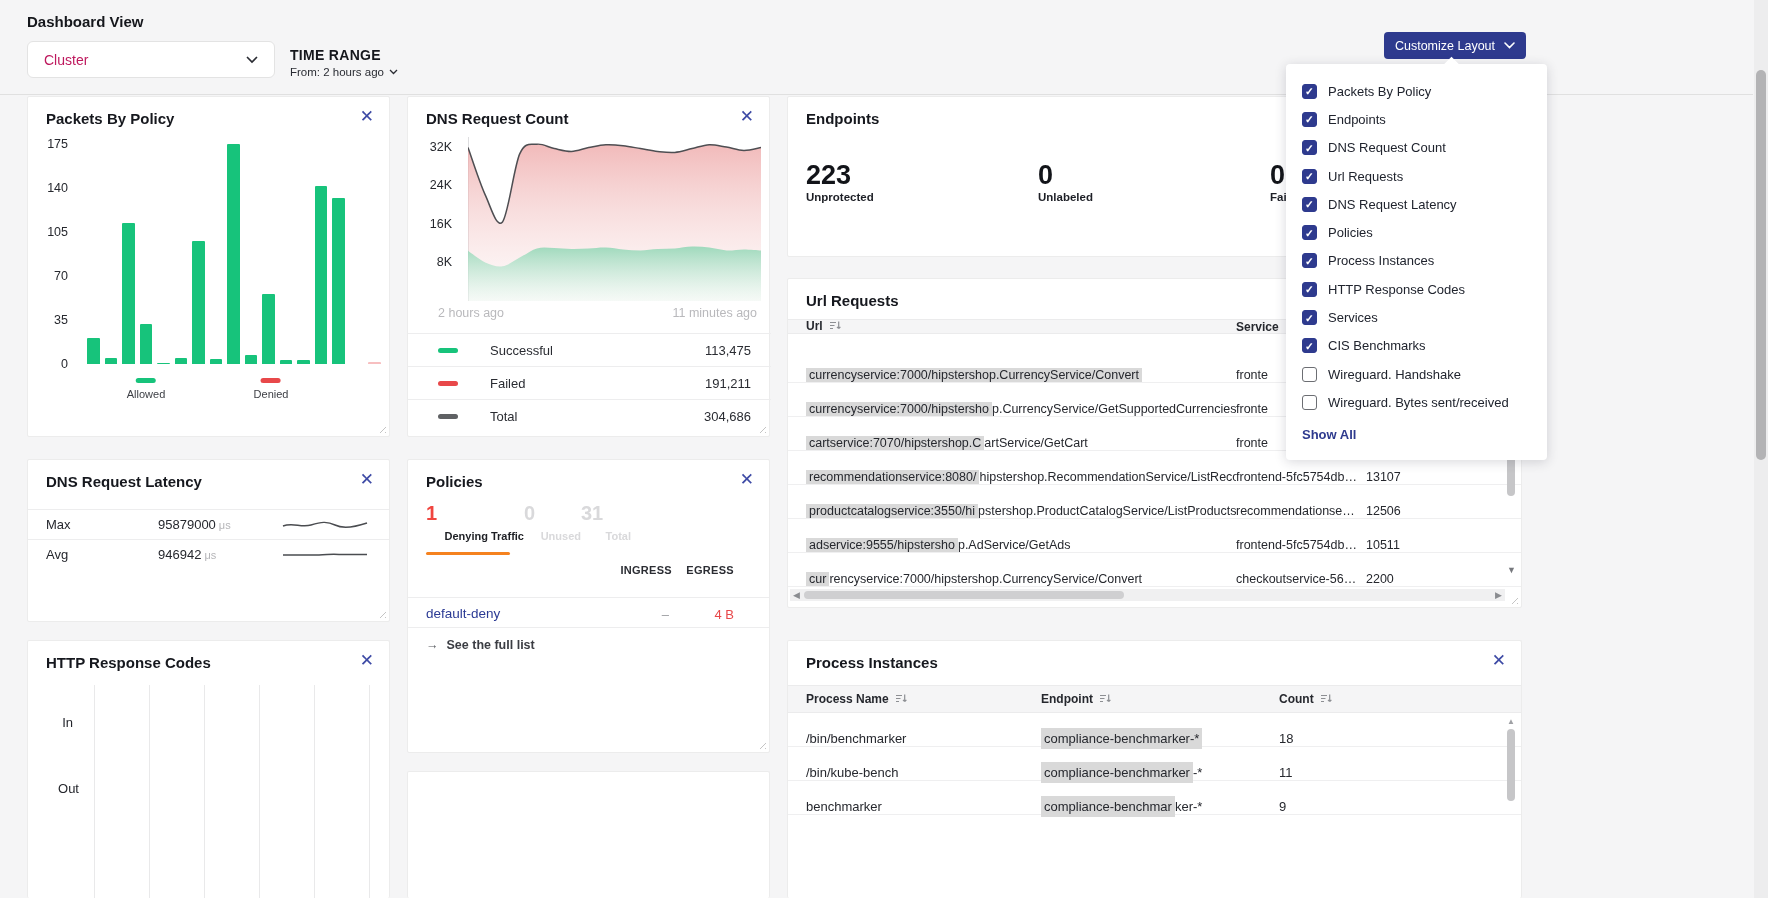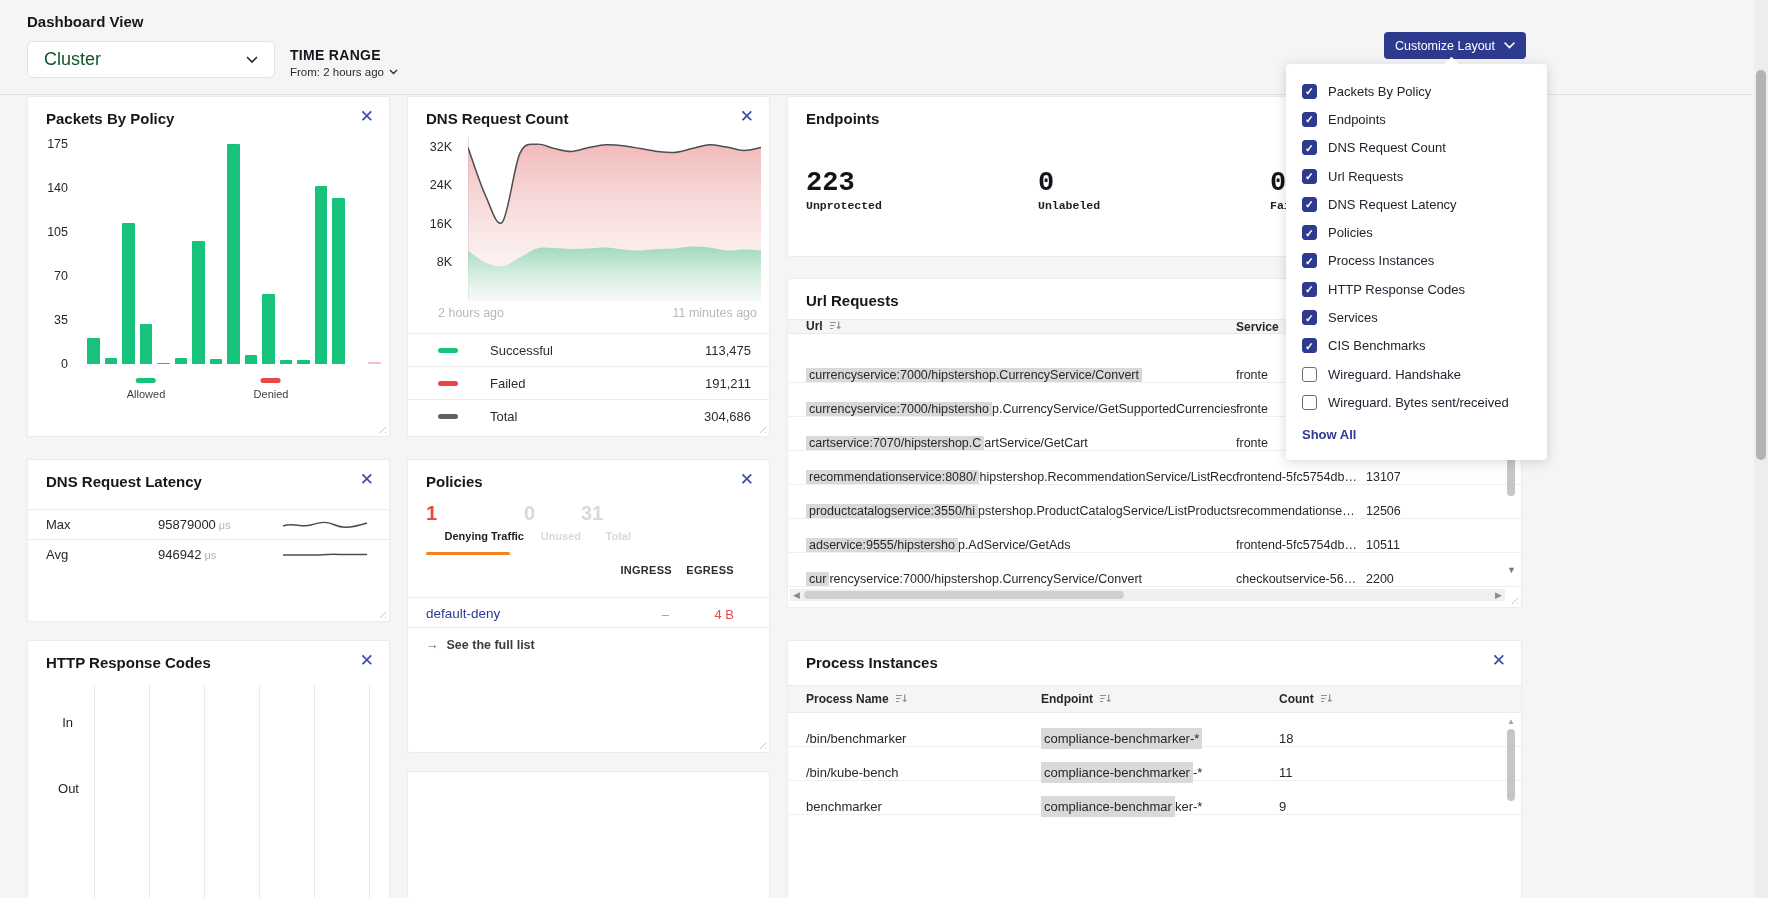--- a/index.html
+++ b/index.html
@@ -8,21 +8,21 @@
     position:relative; overflow:hidden;
     background:#f5f5f6;
     font-family:"Liberation Sans", sans-serif;
     color:#1c1e24;
   }
   
   .header { position:absolute; left:0; top:0; width:1753px; height:95px; border-bottom:1px solid #e0e0e0; }
   .page-title { position:absolute; left:27px; top:13px; font-size:15px; font-weight:700; color:#15171c; }
   .cluster-select { position:absolute; left:27px; top:41px; width:248px; height:37px; background:#fff;
     border:1px solid #e3e3e3; border-radius:6px; display:flex; align-items:center; padding:0 16px; cursor:pointer; }
-  .cluster-select .val { font-size:18px; color:#14532d; }
+  .cluster-select .val { font-size:14px; color:#be185d; }
   .cluster-select .chev { margin-left:auto; color:#2a2c33; display:flex; }
   .timerange { position:absolute; left:290px; top:47px; }
   .timerange .lab { font-size:14px; font-weight:700; letter-spacing:.3px; color:#15171c; }
   .timerange .val { font-size:11.5px; color:#2a2c33; margin-top:3px; display:flex; align-items:center; gap:5px; }
   .btn-customize { position:absolute; left:1384px; top:32px; width:142px; height:27px; background:#2e3a8e;
     border:none; border-radius:4px; color:#fff; font-size:12.5px; font-weight:500;
     display:flex; align-items:center; justify-content:center; gap:9px; cursor:pointer; font-family:inherit; }
   
   .page-scroll { position:absolute; right:0; top:0; width:14px; height:898px; background:#ededee; }
   .page-scroll .thumb { position:absolute; left:2px; top:70px; width:10px; height:390px; background:#b3b3b5; border-radius:5px; }
@@ -51,21 +51,21 @@
   .dc-plot { position:absolute; left:60px; top:40px; width:293px; height:164px; }
   .dc-xlab { position:absolute; top:209px; font-size:12.5px; color:#b9b9bc; }
   .dc-xlab.l { left:30px; } .dc-xlab.r { right:12px; }
   .dc-legend { position:absolute; left:0; top:236px; width:363px; }
   .dc-row { position:relative; height:33px; border-top:1px solid #ededee; display:flex; align-items:center; }
   .dc-row .sw { position:absolute; left:30px; width:20px; height:5px; border-radius:3px; }
   .dc-row .nm { position:absolute; left:82px; font-size:13px; color:#2a2c32; }
   .dc-row .vl { position:absolute; right:20px; font-size:13px; color:#2a2c32; }
   
   #card-endpoints { left:787px; top:96px; width:735px; height:161px; }
-  .ep-stats { position:absolute; left:18px; top:72px; display:flex;font-family:Liberation Mono, monospace; }
+  .ep-stats { position:absolute; left:18px; top:64px; display:flex; }
   .ep-stat { width:232px; }
   .ep-stat .v { font-size:27px; font-weight:800; color:#121419; line-height:28px; }
   .ep-stat .l { font-size:11.5px; font-weight:700; color:#1d1f26; margin-top:2px; }
   
   .thead { position:absolute; left:0; right:0; background:#f5f5f6; border-top:1px solid #ebebec; border-bottom:1px solid #ebebec;
     display:flex; align-items:center; font-size:12px; font-weight:700; color:#26282e; }
   .sort-ic { display:inline-block; margin-left:6px; vertical-align:-1px; }
   .chip { background:#d9d9d9; padding:3px 3px; }
   .trow { display:flex; align-items:flex-end; border-bottom:1px solid #efeff0; }
   

